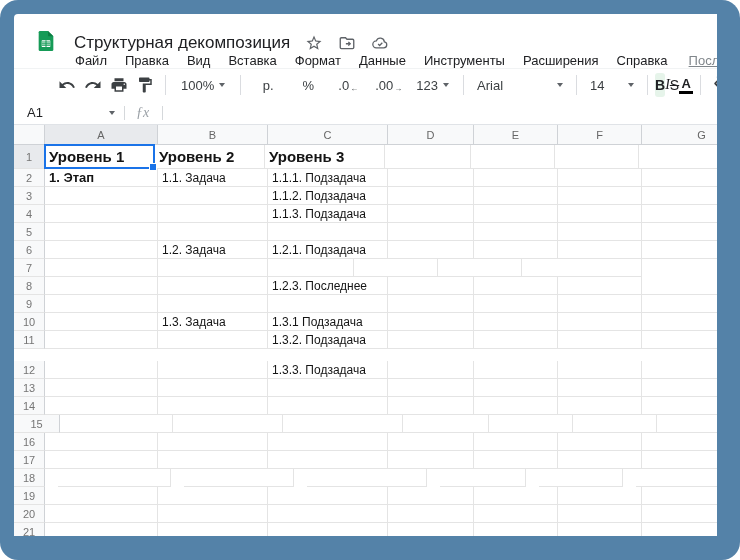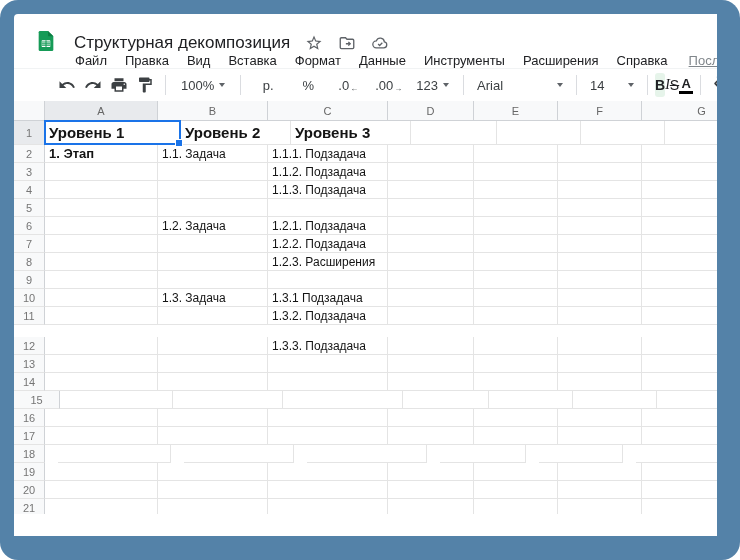--- a/index.html
+++ b/index.html
@@ -196,35 +196,45 @@
         </span>
       <span class="tsep"></span>
       <span class="tbtn">
         <svg class="icon18" viewBox="0 0 24 24" fill="#3c4043">
             <path d="M16.56 8.94L7.62 0 6.21 1.41l2.38 2.38-5.15 5.15c-.59.59-.59 1.54 0 2.12l5.5 5.5c.29.3.68.44 1.06.44s.77-.15 1.06-.44l5.5-5.5c.59-.58.59-1.53 0-2.12zM5.21 10L10 5.21 14.79 10H5.21zM19 11.5s-2 2.17-2 3.5c0 1.1.9 2 2 2s2-.9 2-2c0-1.33-2-3.5-2-3.5z"></path>
           </svg>
       </span>
 
     </div>
 
+    <div class="fbar">
+      <span class="namebox">
+        <span>A1</span>
+        <span class="tri"></span>
+      </span>
+      <span class="fsep"></span>
+      <span class="fx">ƒx</span>
+      <span class="fsep"></span>
+      <span class="finput"></span>
+    </div>
 
     <div class="grid">
         <div class="hrow">
           <div class="hcell" style="width: 31px;"></div>
           <div class="hcell hl" style="width: 113px;">A</div>
           <div class="hcell" style="width: 110px;">B</div>
           <div class="hcell" style="width: 120px;">C</div>
           <div class="hcell" style="width: 86px;">D</div>
           <div class="hcell" style="width: 84px;">E</div>
           <div class="hcell" style="width: 84px;">F</div>
           <div class="hcell" style="width: 120px;">G</div>
         </div>
         <div class="grow" style="height: 24px;">
           <div class="gut hl" style="width: 31px;">1</div>
-          <div class="cell b lg" style="width: 136px;">Уровень 1<div class="sel">
+          <div class="cell b lg" style="width: 110px;">Уровень 1<div class="sel">
               <div class="handle"></div>
             </div></div>
           <div class="cell b lg" style="width: 110px;">Уровень 2</div>
           <div class="cell b lg" style="width: 120px;">Уровень 3</div>
           <div class="cell" style="width: 86px;"></div>
           <div class="cell" style="width: 84px;"></div>
           <div class="cell" style="width: 84px;"></div>
           <div class="cell" style="width: 120px;"></div>
         </div>
         <div class="grow" style="height: 18px;">
@@ -274,31 +284,30 @@
           <div class="cell" style="width: 120px;">1.2.1. Подзадача</div>
           <div class="cell" style="width: 86px;"></div>
           <div class="cell" style="width: 84px;"></div>
           <div class="cell" style="width: 84px;"></div>
           <div class="cell" style="width: 120px;"></div>
         </div>
         <div class="grow" style="height: 18px;">
           <div class="gut" style="width: 31px;">7</div>
           <div class="cell" style="width: 113px;"></div>
           <div class="cell" style="width: 110px;"></div>
-          <div class="cell" style="width: 120px;">1.2.2. Подзадача</div>
           <div class="cell" style="width: 86px;"></div>
           <div class="cell" style="width: 84px;"></div>
           <div class="cell" style="width: 84px;"></div>
           <div class="cell" style="width: 120px;"></div>
         </div>
         <div class="grow" style="height: 18px;">
           <div class="gut" style="width: 31px;">8</div>
           <div class="cell" style="width: 113px;"></div>
           <div class="cell" style="width: 110px;"></div>
-          <div class="cell" style="width: 120px;">1.2.3. Расширения</div>
+          <div class="cell" style="width: 120px;">1.2.3. Последнее</div>
           <div class="cell" style="width: 86px;"></div>
           <div class="cell" style="width: 84px;"></div>
           <div class="cell" style="width: 84px;"></div>
           <div class="cell" style="width: 120px;"></div>
         </div>
         <div class="grow" style="height: 18px;">
           <div class="gut" style="width: 31px;">9</div>
           <div class="cell" style="width: 113px;"></div>
           <div class="cell" style="width: 110px;"></div>
           <div class="cell" style="width: 120px;"></div>

